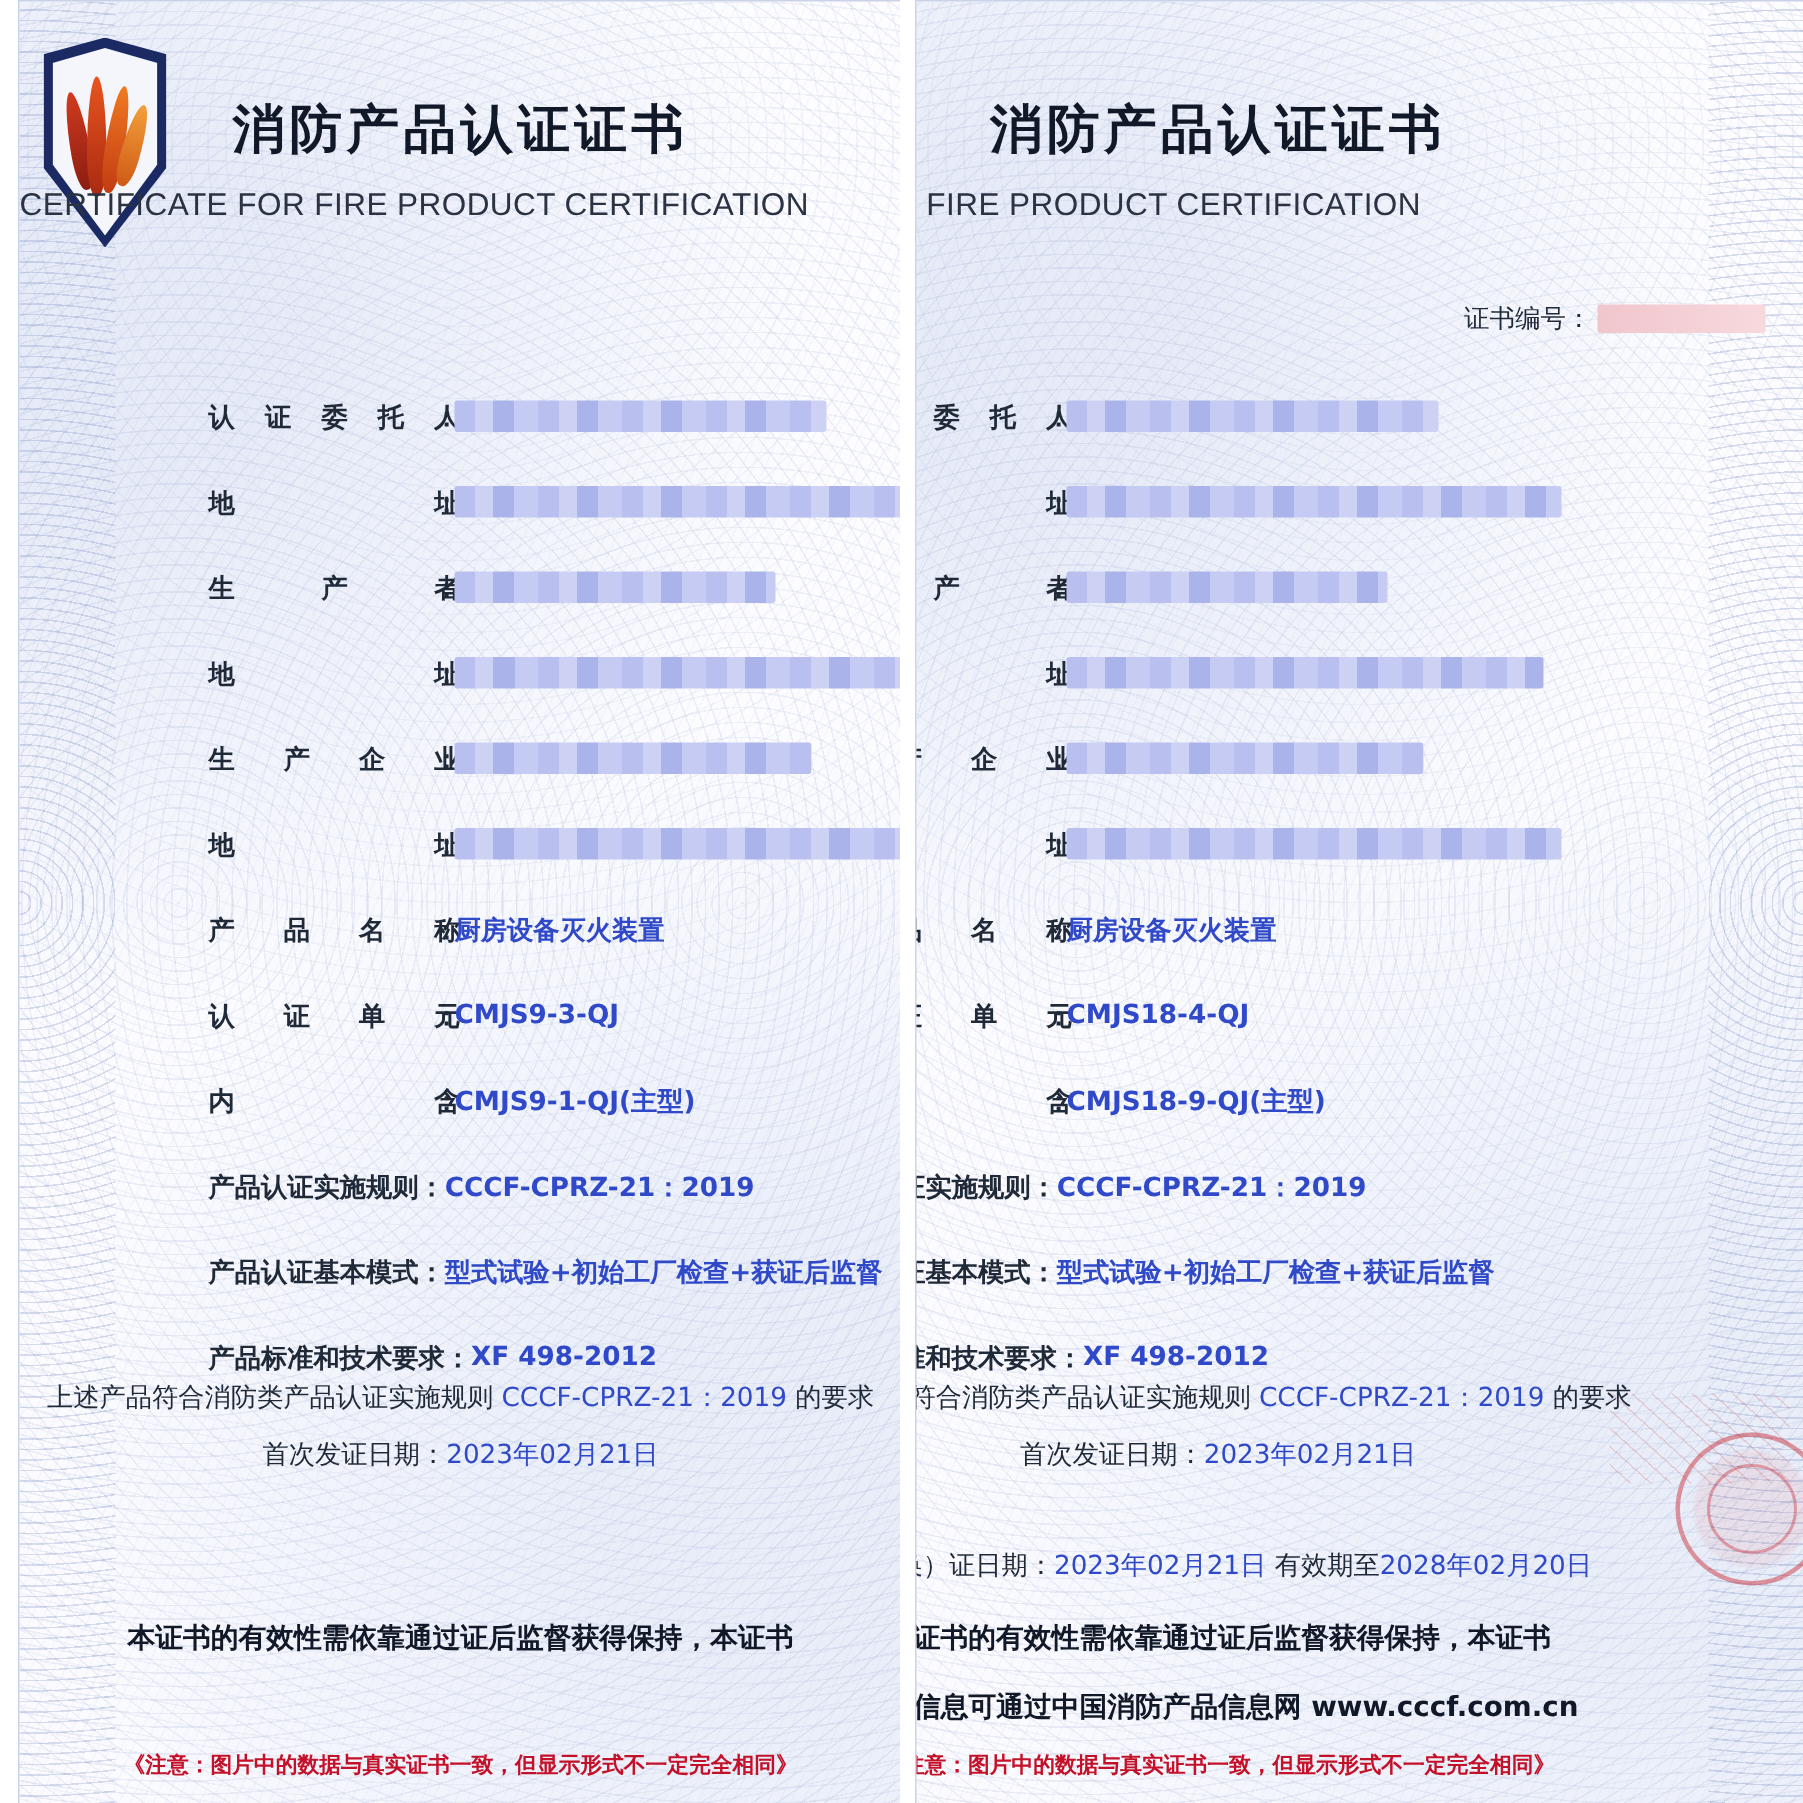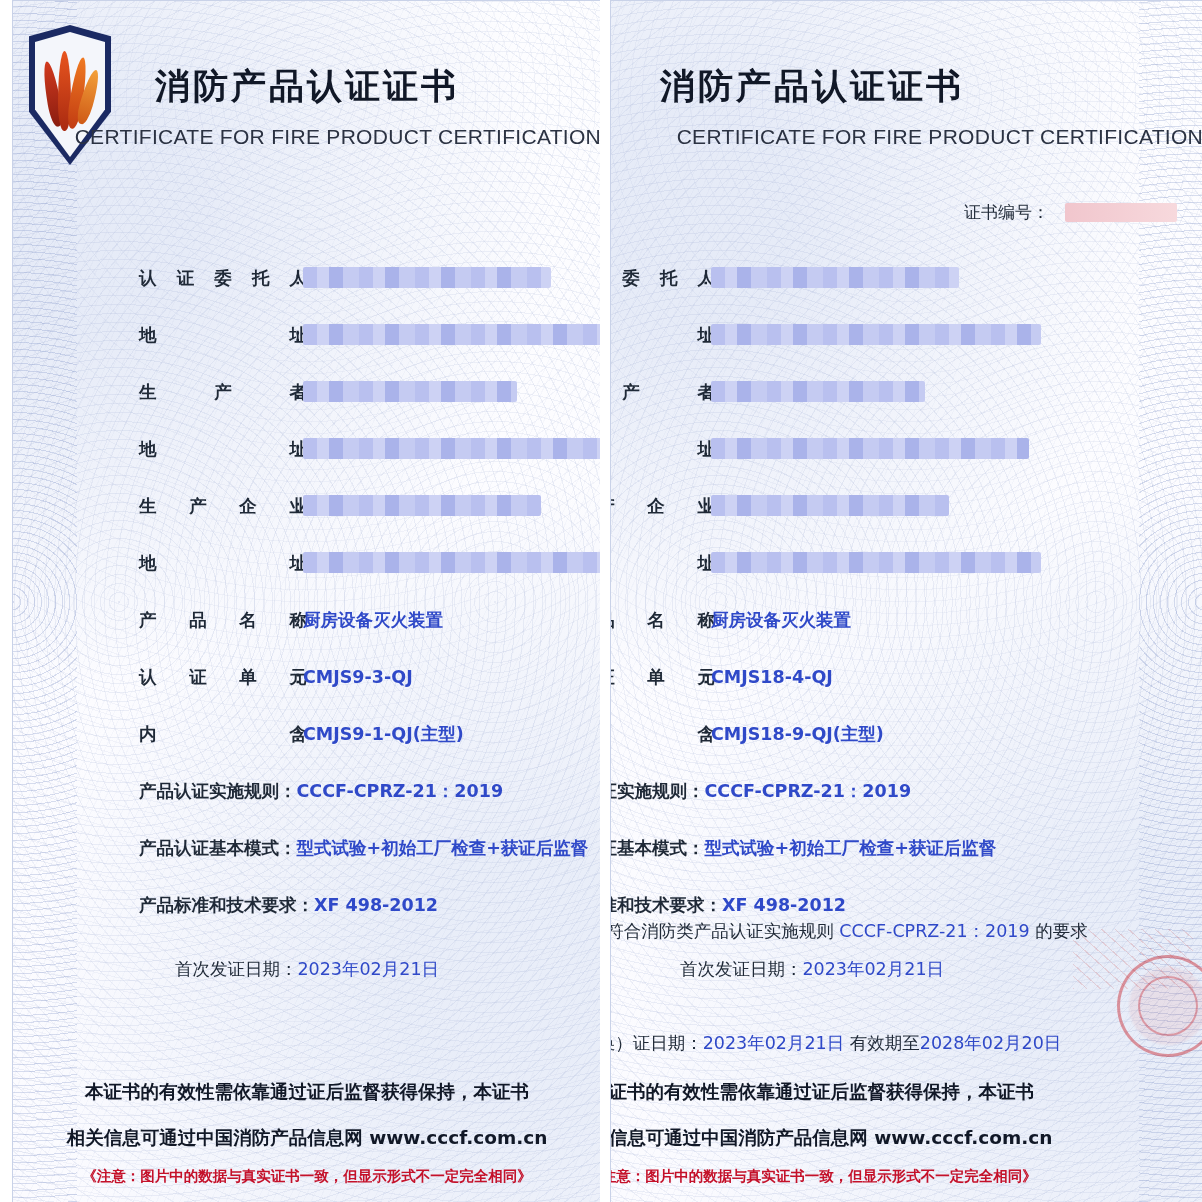--- a/index.html
+++ b/index.html
@@ -132,37 +132,37 @@
     font-weight: bold;
     letter-spacing: 3px;
     color: #111827;
   }
   .doc.wide .title-cn { width: 782px; }
   .title-en {
     position: absolute;
     top: 124px;
     left: 0;
     width: 588px;
-    text-align: right;
+    text-align: left;
     font-size: 21px;
     letter-spacing: .3px;
     color: #2b3242;
   }
   .doc.wide .title-en { width: 782px; }
 
   .cert-no {
     position: absolute;
     top: 200px;
     right: 26px;
     font-family: "DejaVu Sans", "Liberation Sans", sans-serif;
     font-size: 17px;
     color: #1f2937;
     display: flex;
     align-items: center;
-    gap: 16px;
+    gap: 4px;
   }
   .redacted-pink {
     display: inline-block;
     width: 112px;
     height: 19px;
     background: linear-gradient(90deg, #f1c6cd, #f7d9dd);
     border-radius: 2px;
   }
 
   
@@ -412,29 +412,29 @@
           <div class="lrow">
             <span>产品认证基本模式：</span>
             <span class="blue">型式试验+初始工厂检查+获证后监督</span>
           </div>
           <div class="lrow">
             <span>产品标准和技术要求：</span>
             <span class="blue">XF 498-2012</span>
           </div>
         </div>
 
+        <div class="statement">
+          <span>上述产品符合消防类产品认证实施规则 </span><span class="blue">CCCF-CPRZ-21：2019</span><span> 的要求</span>
+        </div>
 
         <div class="dates d1">
           <span>首次发证日期：</span><span class="blue">2023年02月21日</span>
         </div>
 
         <div class="note n1">本证书的有效性需依靠通过证后监督获得保持，本证书</div>
-        <div class="note n2">
-          <span>相关信息可通过中国消防产品信息网 </span><span>www.cccf.com.cn</span>
-        </div>
         <div class="warn">《注意：图片中的数据与真实证书一致，但显示形式不一定完全相同》</div>
       </div>
     </div>
   </div>
 
   <div class="cert cert-right">
     <div class="guilloche"></div>
     <div class="edge-wave right"></div>
 
     <div class="inner">

